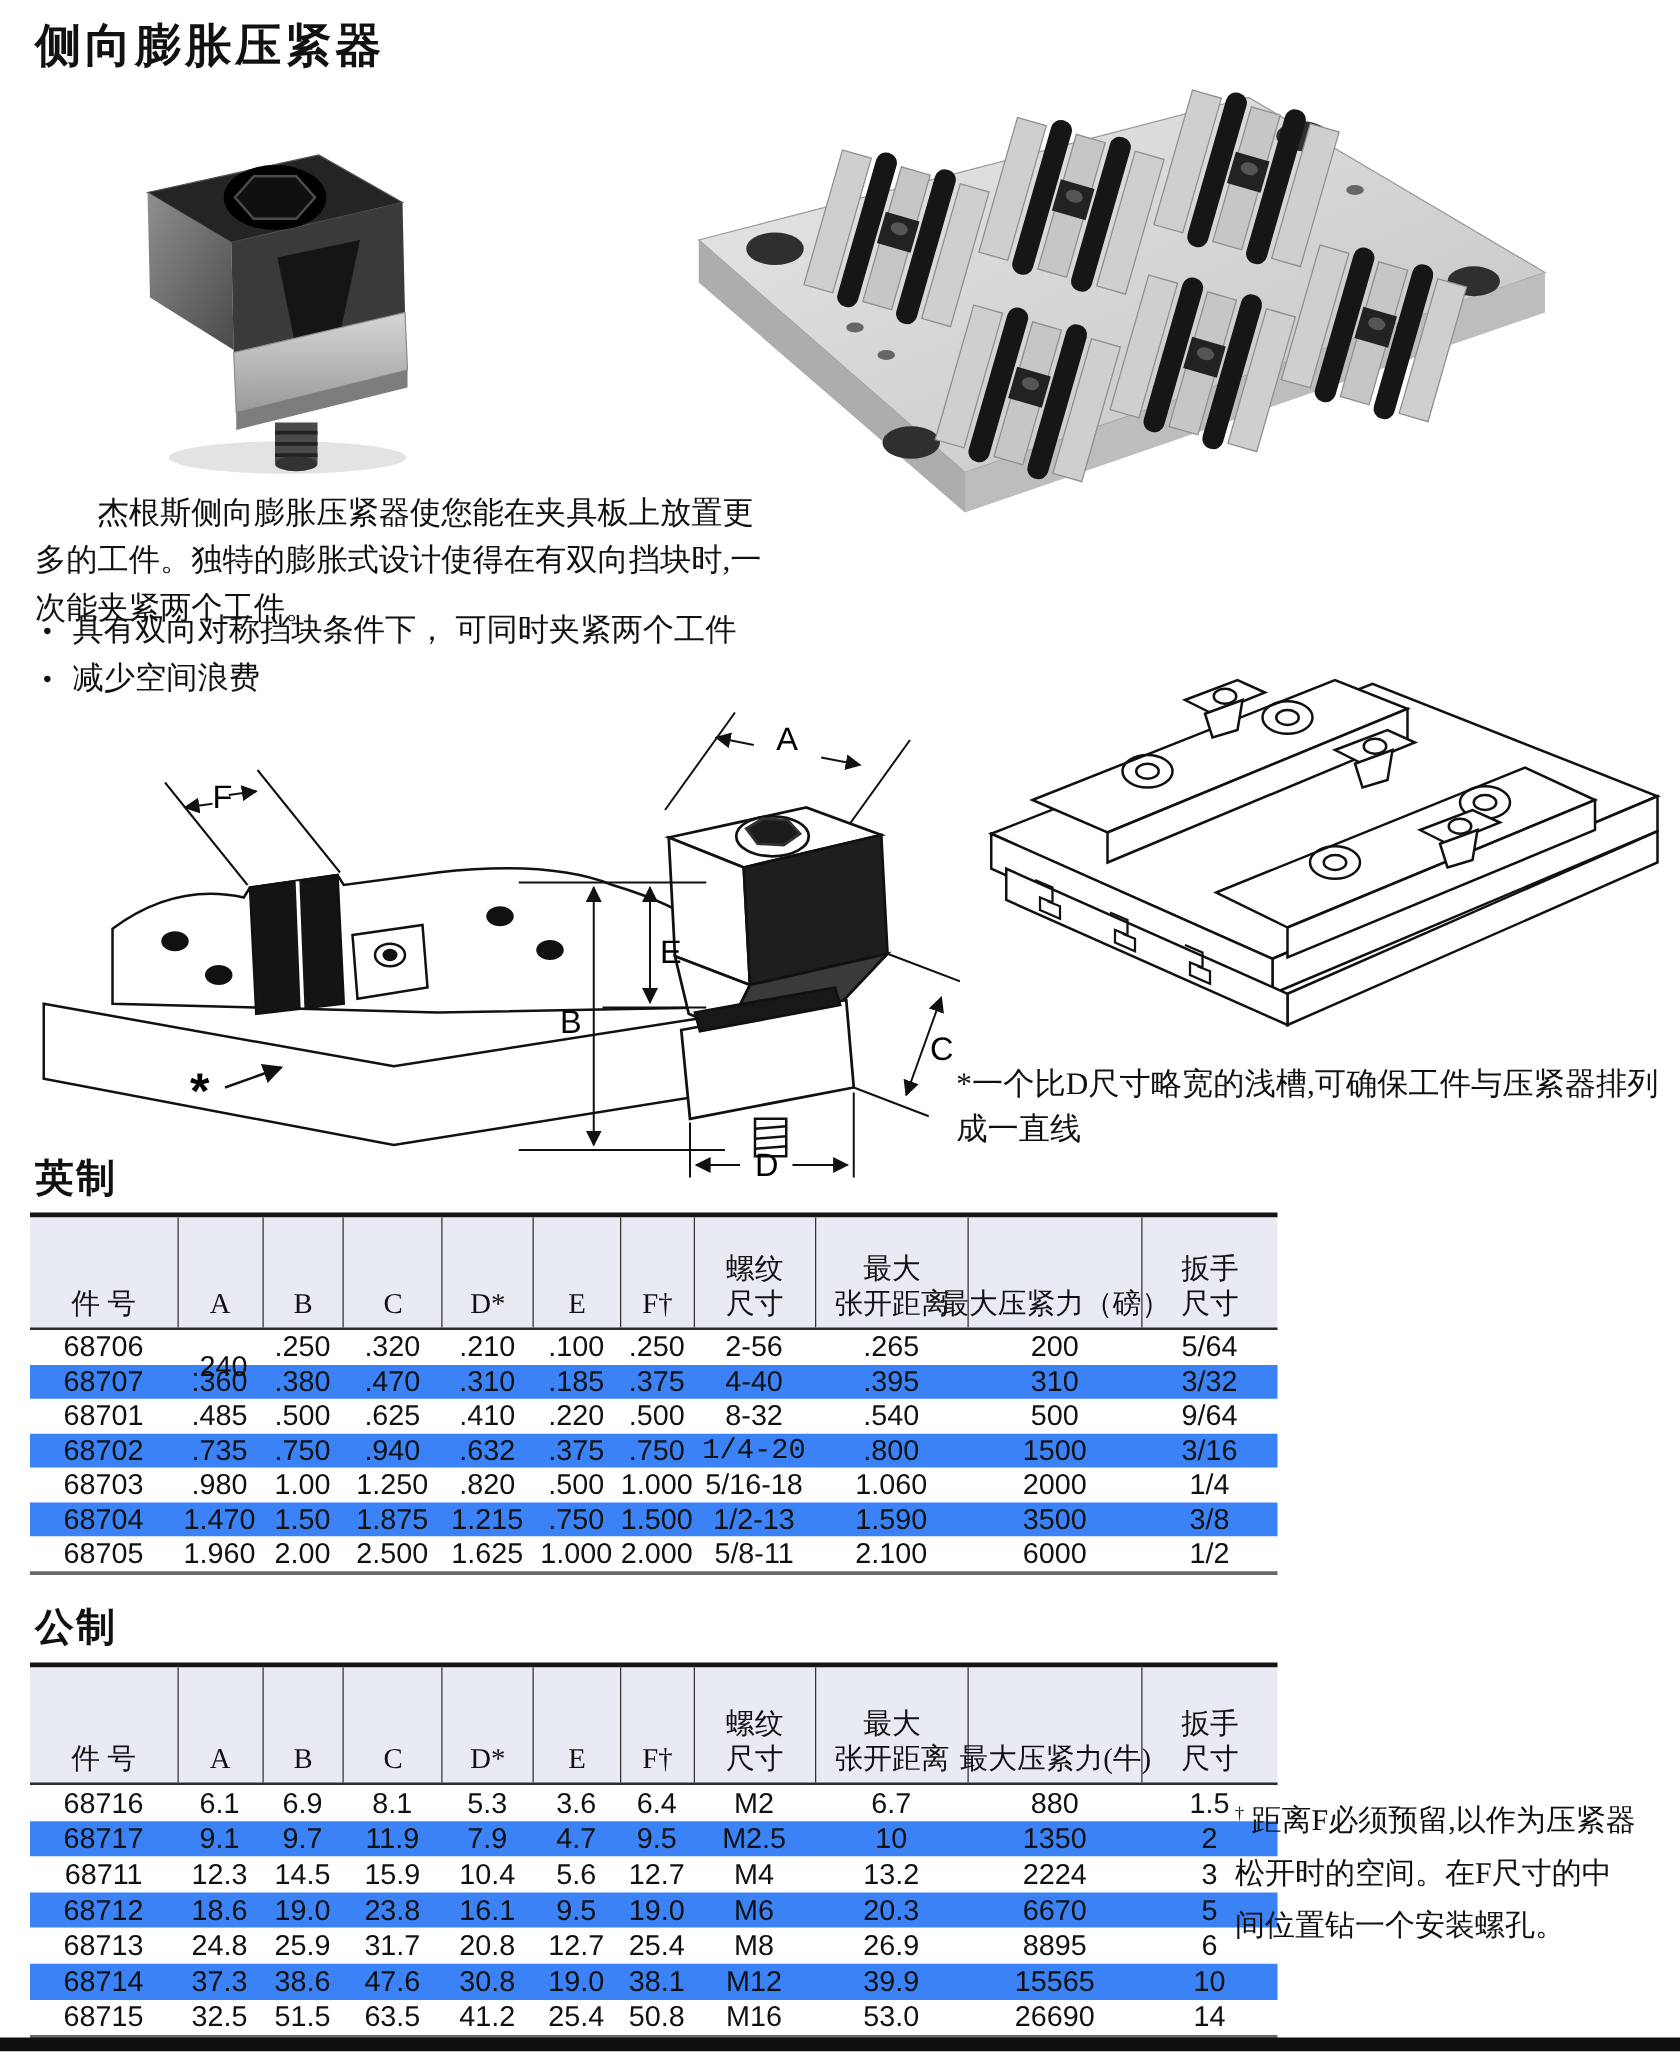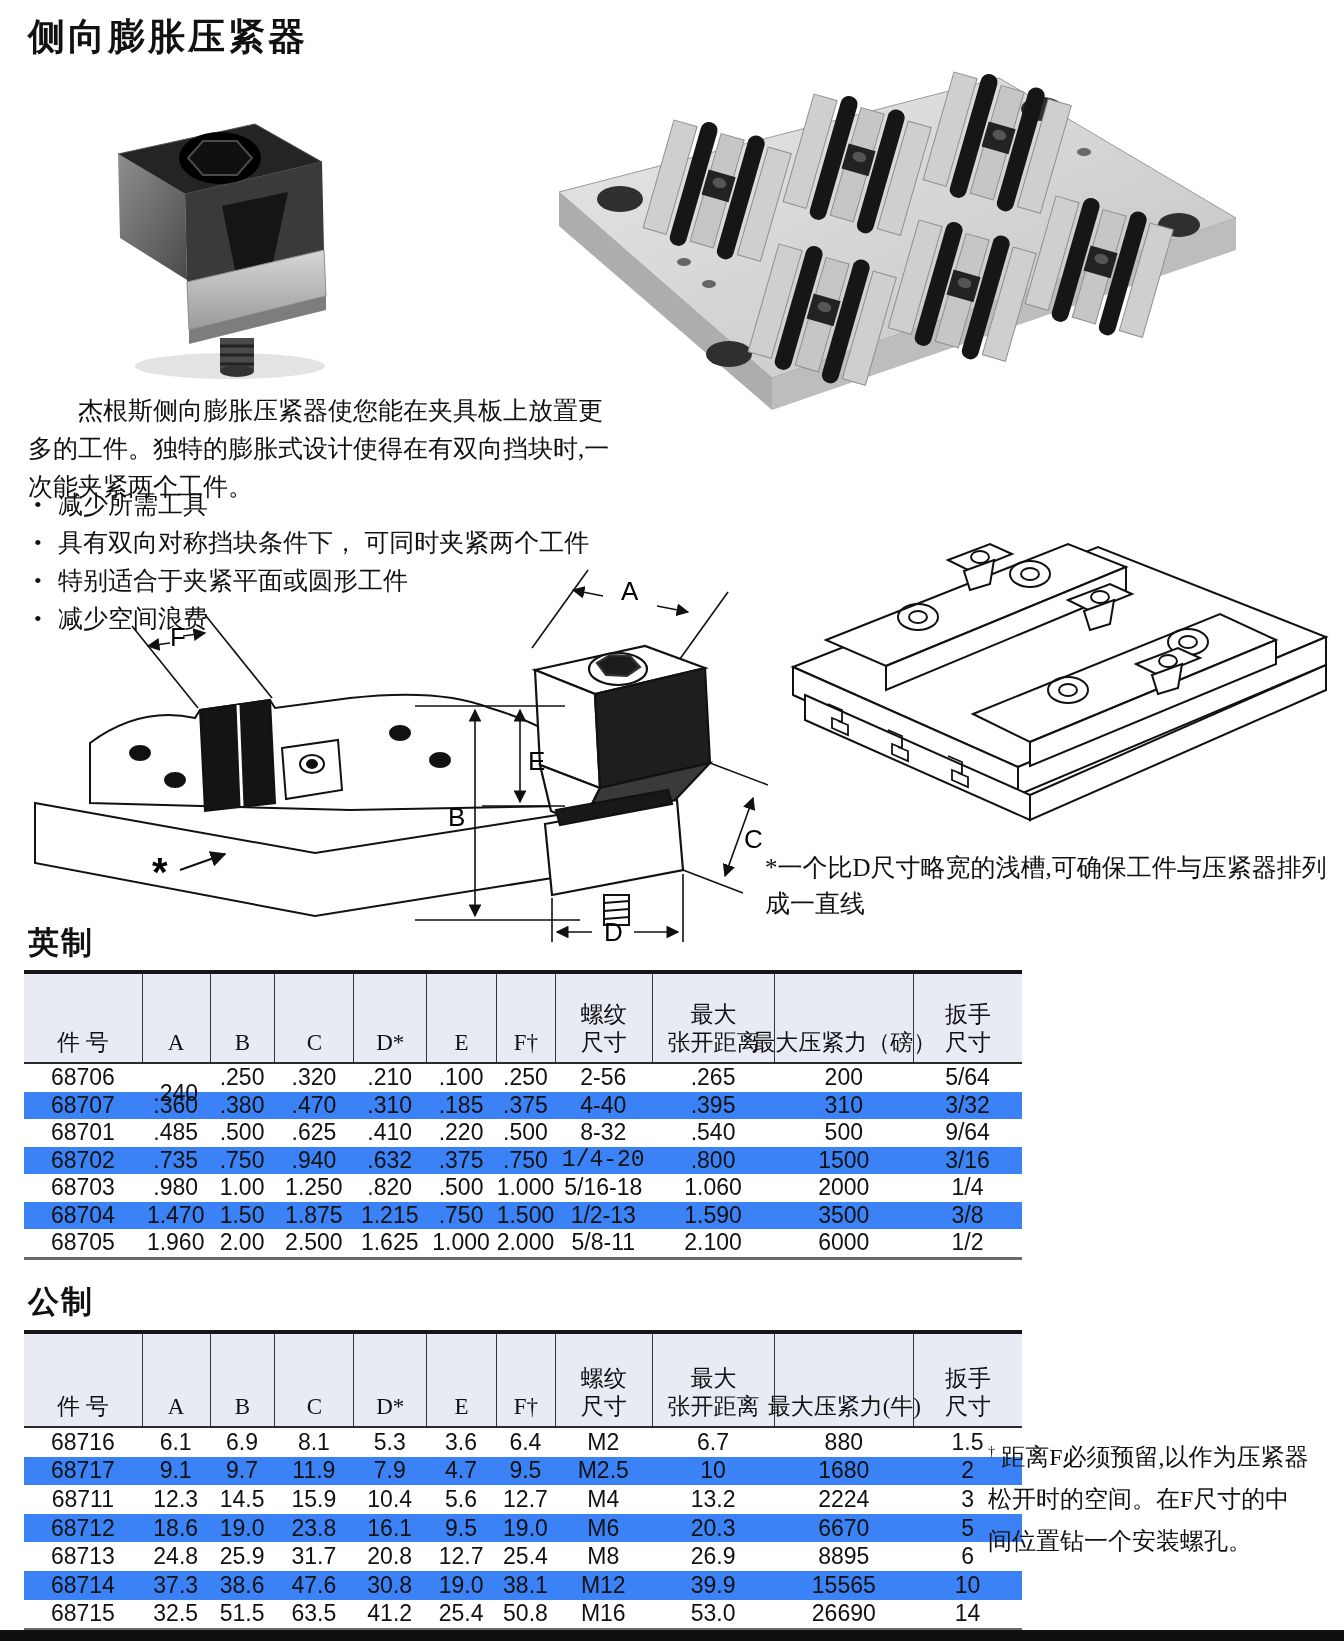--- a/index.html
+++ b/index.html
@@ -167,23 +167,21 @@
       <rect x="77" y="-8" width="17" height="128" rx="8" fill="#161616"></rect>
       <rect x="98" y="0" width="24" height="112" fill="#cfcfcf" stroke="#8e8e8e"></rect>
       <rect x="47" y="38" width="28" height="26" fill="#222"></rect>
       <ellipse cx="61" cy="48" rx="7" ry="5" fill="#555"></ellipse>
   </g>
 </svg>
 
 <div class="abs intro">杰根斯侧向膨胀压紧器使您能在夹具板上放置更多的工件。独特的膨胀式设计使得在有双向挡块时,一次能夹紧两个工件。</div>
 
 <div class="abs bullets">
-    <div class="bullet-item">减少所需工具</div>
     <div class="bullet-item">具有双向对称挡块条件下， 可同时夹紧两个工件</div>
-    <div class="bullet-item">特别适合于夹紧平面或圆形工件</div>
     <div class="bullet-item">减少空间浪费</div>
   </div>
 
 <svg class="abs" style="left:20px;top:548px;" width="748" height="402" viewBox="0 0 748 402">
   <defs>
     <marker id="ah" viewBox="0 0 10 10" refX="9" refY="5" markerWidth="8" markerHeight="8" orient="auto-start-reverse">
       <path d="M0,0 L10,5 L0,10 z" fill="#111"></path>
     </marker>
   </defs>
 
@@ -512,21 +510,21 @@
     <div class="trow alt">
       <div class="td" style="width: 11.8%;">68717</div>
       <div class="td" style="width: 6.8%;">9.1</div>
       <div class="td" style="width: 6.5%;">9.7</div>
       <div class="td" style="width: 7.9%;">11.9</div>
       <div class="td" style="width: 7.3%;">7.9</div>
       <div class="td" style="width: 7%;">4.7</div>
       <div class="td" style="width: 5.9%;">9.5</div>
       <div class="td" style="width: 9.7%;">M2.5</div>
       <div class="td" style="width: 12.3%;">10</div>
-      <div class="td" style="width: 13.9%;">1680</div>
+      <div class="td" style="width: 13.9%;">1350</div>
       <div class="td" style="width: 10.9%;">2</div>
     </div>
     <div class="trow">
       <div class="td" style="width: 11.8%;">68711</div>
       <div class="td" style="width: 6.8%;">12.3</div>
       <div class="td" style="width: 6.5%;">14.5</div>
       <div class="td" style="width: 7.9%;">15.9</div>
       <div class="td" style="width: 7.3%;">10.4</div>
       <div class="td" style="width: 7%;">5.6</div>
       <div class="td" style="width: 5.9%;">12.7</div>

